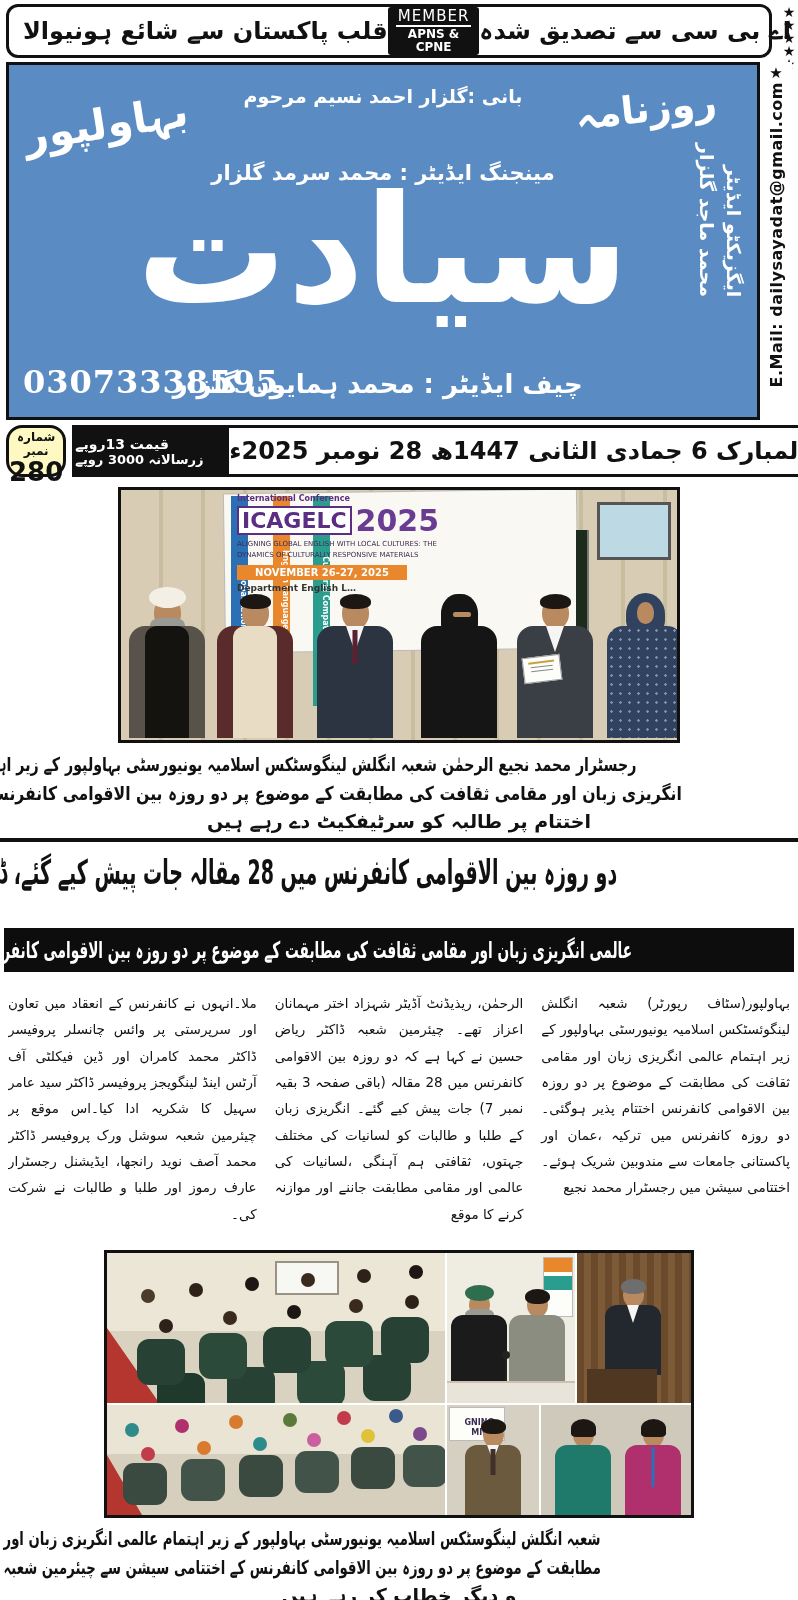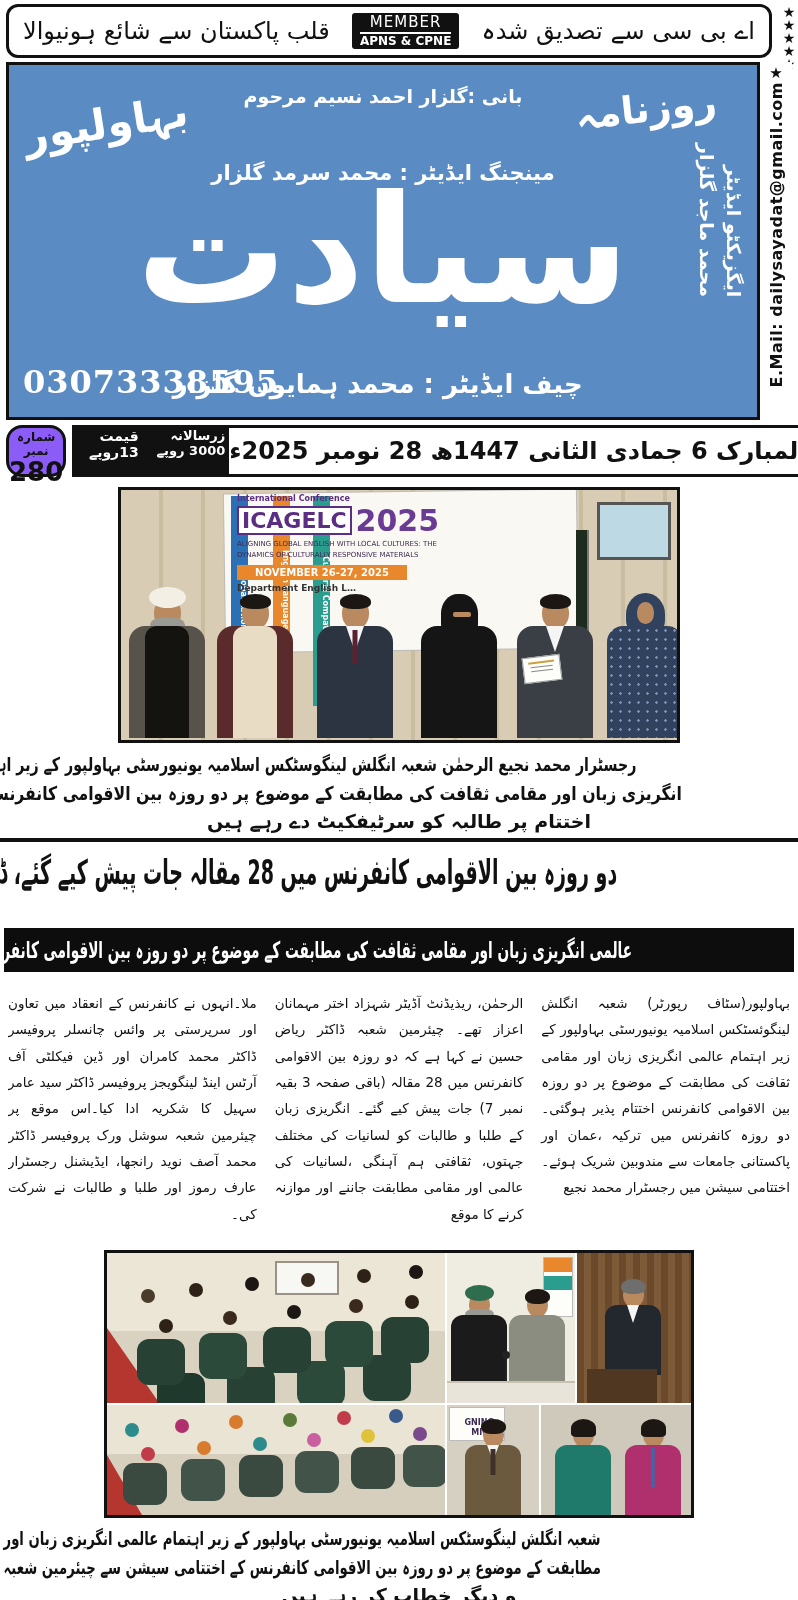--- a/index.html
+++ b/index.html
@@ -5,21 +5,21 @@
   * { margin:0; padding:0; box-sizing:border-box; }
   html,body { width:798px; background:#fff; font-family:"DejaVu Sans", sans-serif; }
   body { height:1600px; overflow:hidden; position:relative; color:#111; }
   .urdu { direction:rtl; }
   .fit-x { white-space:nowrap; overflow:visible; }
 
   
   .top-banner-wrap { position:absolute; top:4px; left:6px; width:766px; height:54px; }
   .top-banner { width:100%; height:100%; border:3px solid #111; border-radius:12px;
     display:flex; align-items:center; justify-content:space-between; padding:2px 14px; background:#fff; }
-  .tb-text { font-weight:normal; font-size:24px; }
+  .tb-text { font-weight:bold; font-size:24px; }
   .member-box { background:#111; color:#fff; text-align:center; padding:2px 8px; border-radius:3px; line-height:1.05; }
   .member-box .m1 { font-size:15px; letter-spacing:1px; border-bottom:2px solid #fff; padding:0 2px 1px; }
   .member-box .m2 { font-size:12px; font-weight:bold; padding-top:1px; }
   .stars-col { position:absolute; top:0; right:-24px; width:22px; writing-mode:vertical-rl; text-orientation:upright;
     font-size:14px; line-height:1; letter-spacing:-3px; color:#111; }
 
   
   .mast-row { position:absolute; top:62px; left:6px; width:786px; height:358px; display:flex; }
   .mast-box { flex:1; border:3px solid #111; background:#5a8bc2; position:relative; overflow:hidden; color:#fff; }
   .mast-city { position:absolute; top:34px; left:14px; font-size:42px; font-weight:bold; transform:rotate(-9deg); }
@@ -30,25 +30,25 @@
   .mast-exec { position:absolute; top:78px; right:10px; writing-mode:vertical-rl; font-size:19px; font-weight:bold; line-height:1.4; }
   .mast-chief { position:absolute; bottom:18px; left:46%; transform:translateX(-44%); font-size:26px; font-weight:bold; }
   .mast-phone { position:absolute; bottom:16px; left:14px; font-size:32px; font-weight:bold; letter-spacing:1px; font-family:"DejaVu Serif", serif; }
   .email-strip { width:32px; background:#fff; display:flex; flex-direction:column; align-items:center; padding-top:2px; }
   .email-strip .estar { font-size:15px; color:#111; }
   .email-text { writing-mode:vertical-rl; transform:rotate(180deg); font-size:16px; font-weight:bold; color:#111; letter-spacing:0.5px; }
 
   
   .date-bar { position:absolute; top:424px; left:0; width:798px; height:54px; display:flex; align-items:center; gap:6px; padding-right:4px; }
   .db-edge { width:10px; height:100%; background:#111; }
-  .pill { border:3px solid #111; border-radius:16px; width:86px; height:52px; text-align:center; background:#8b5cf6; }
+  .pill { border:3px solid #111; border-radius:16px; width:86px; height:52px; text-align:center; background:#fef9c3; }
   .pill .lbl { font-size:12px; font-weight:bold; line-height:1.2; padding-top:2px; }
   .pill .val { font-size:26px; font-weight:bold; line-height:1; }
   .db-black { flex:1; height:52px; background:#111; display:flex; align-items:stretch; padding:3px; gap:4px; }
-  .price-col { width:150px; color:#fff; text-align:right; display:flex; flex-direction:row; justify-content:center; }
+  .price-col { width:150px; color:#fff; text-align:left; display:flex; flex-direction:column; justify-content:center; }
   .price-col .p1 { font-size:14px; font-weight:bold; }
   .price-col .p2 { font-size:13px; font-weight:bold; }
   .date-white { flex:1; background:#fff; display:flex; align-items:center; justify-content:center; font-size:24px; font-weight:bold; }
 
   
   .photo1 { position:absolute; top:487px; left:118px; width:562px; height:256px; border:3px solid #111; background:#d8cdb4; overflow:hidden; }
   .wallpanels { position:absolute; inset:0; background:repeating-linear-gradient(90deg,#d8cdb4 0 38px,#c9bd9f 38px 42px); }
   .conf-banner { position:absolute; top:2px; left:104px; width:352px; height:158px; background:#faf8f2; transform:rotate(-0.8deg); box-shadow:0 0 0 1px #bbb; }
   .ribbon { position:absolute; top:6px; width:17px; height:210px; color:#fff; writing-mode:vertical-rl; font-size:8px; font-weight:bold; text-align:center; }
   .rb1 { left:110px; background:#2b6fb5; }

